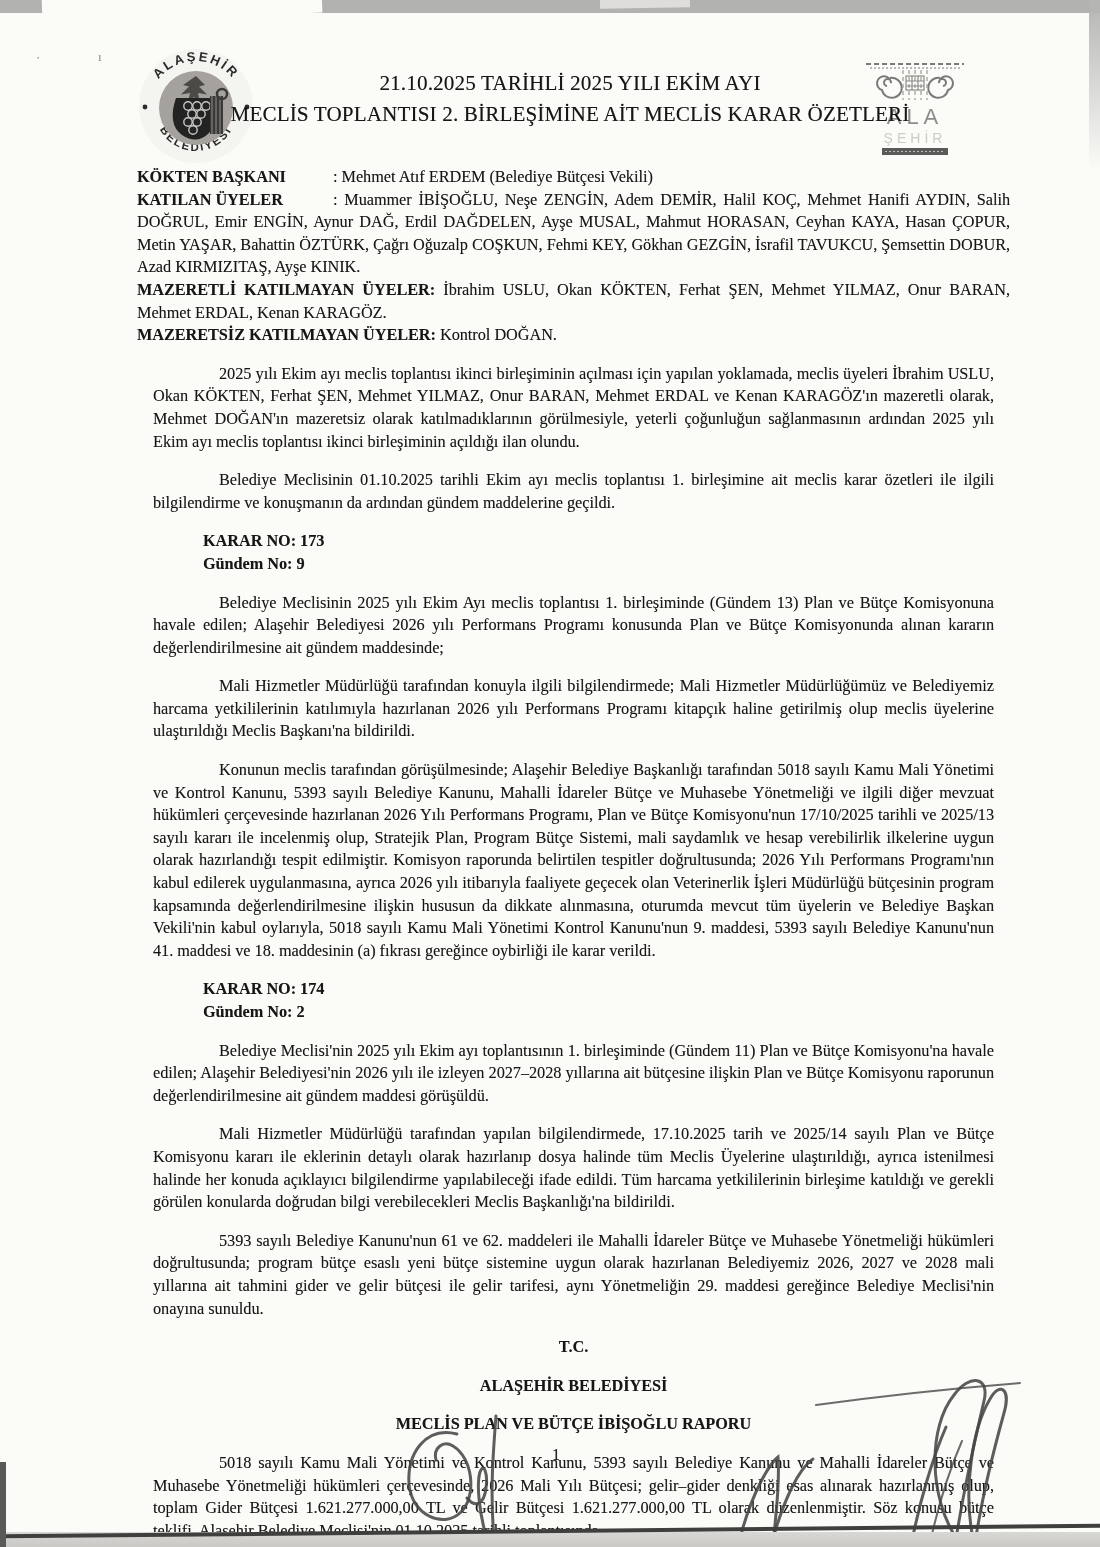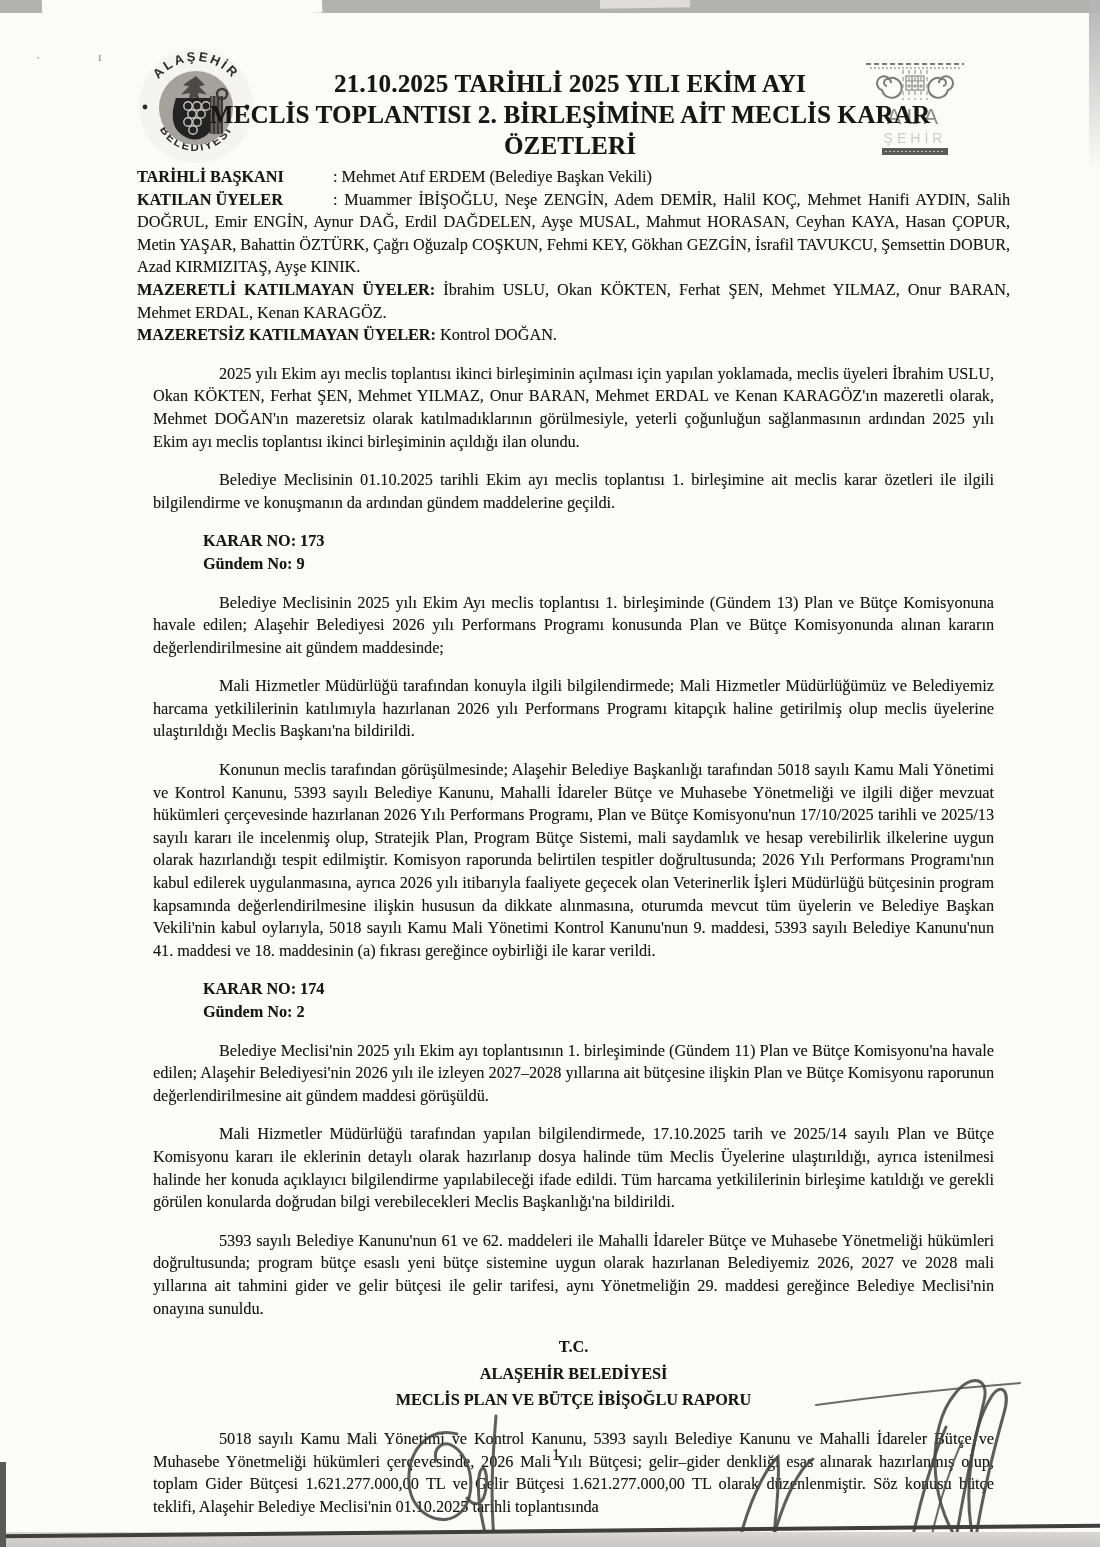--- a/index.html
+++ b/index.html
@@ -23,42 +23,42 @@
   .speck{position:absolute;color:#8a8a88;font-size:13px;z-index:3;}
   .speck1{top:50px;left:36px;transform:rotate(8deg);}
   .speck2{top:49px;left:98px;}
 
   
   .seal{position:absolute;top:46px;left:136px;z-index:1;}
   .citylogo{position:absolute;top:52px;left:856px;z-index:1;}
   .doc-title{
     position:absolute;top:68px;left:190px;width:760px;
     text-align:center;z-index:2;
-    font-weight:bold;font-size:25px;line-height:31px;
+    font-weight:normal;font-size:21px;line-height:31px;
     letter-spacing:0.2px;
     text-shadow:0.3px 0.3px 0.5px rgba(20,20,20,0.45);
   }
 
   
   .content{
     position:absolute;top:166px;left:137px;width:873px;
     font-size:16.2px;line-height:22.6px;
     text-align:justify;
     text-shadow:0.25px 0.25px 0.45px rgba(20,20,20,0.35);
     z-index:2;
   }
   .att-row{margin:0;}
   .att-label{font-weight:bold;display:inline-block;width:196px;}
   .b{font-weight:bold;}
   p.para{margin:16px;text-indent:66px;}
   .gap-lg{margin-top:26px;}
   .gap-md{margin-top:16px;}
   .gap-sm{margin-top:12px;}
   .karar-head{font-weight:bold;margin:0 0 0 66px;text-indent:0;}
-  .center-head{text-align:center;font-weight:bold;margin:4px;text-indent:0;}
+  .center-head{text-align:center;font-weight:bold;margin:16px;text-indent:0;}
 
   .page-num{position:absolute;top:1446px;left:552px;font-size:16px;z-index:2;
     font-family:"Liberation Serif",serif;text-shadow:0.2px 0.2px 0.4px rgba(20,20,20,0.3);}
 
   .sig{position:absolute;z-index:3;}
   .sig path{fill:none;stroke:#474747;stroke-width:3;stroke-linecap:round;opacity:0.88;}
   .sig .thin{stroke-width:2;opacity:0.8;}
 </style>
 </head>
 <body>
@@ -129,21 +129,21 @@
     </svg>
   </div>
 
   <div class="doc-title">
     <div>21.10.2025 TARİHLİ 2025 YILI EKİM AYI</div>
     <div>MECLİS TOPLANTISI 2. BİRLEŞİMİNE AİT MECLİS KARAR ÖZETLERİ</div>
   </div>
 
   <div class="content">
 
-    <p class="att-row"><span class="att-label">TARİHLİ BAŞKANI</span><span>: Mehmet Atıf ERDEM (Belediye Başkan Vekili)</span></p>
+    <p class="att-row"><span class="att-label">KÖKTEN BAŞKANI</span><span>: Mehmet Atıf ERDEM (Belediye Bütçesi Vekili)</span></p>
 
     <p class="att-row"><span class="att-label">KATILAN ÜYELER</span><span>: Muammer İBİŞOĞLU, Neşe ZENGİN, Adem DEMİR, Halil KOÇ, Mehmet Hanifi AYDIN, Salih DOĞRUL, Emir ENGİN, Aynur DAĞ, Erdil DAĞDELEN, Ayşe MUSAL, Mahmut HORASAN, Ceyhan KAYA, Hasan ÇOPUR, Metin YAŞAR, Bahattin ÖZTÜRK, Çağrı Oğuzalp COŞKUN, Fehmi KEY, Gökhan GEZGİN, İsrafil TAVUKCU, Şemsettin DOBUR, Azad KIRMIZITAŞ, Ayşe KINIK.</span></p>
 
     <p class="att-row"><span class="b">MAZERETLİ KATILMAYAN ÜYELER:</span><span> İbrahim USLU, Okan KÖKTEN, Ferhat ŞEN, Mehmet YILMAZ, Onur BARAN, Mehmet ERDAL, Kenan KARAGÖZ.</span></p>
 
     <p class="att-row"><span class="b">MAZERETSİZ KATILMAYAN ÜYELER:</span><span> Kontrol DOĞAN.</span></p>
 
     <p class="para gap-lg">2025 yılı Ekim ayı meclis toplantısı ikinci birleşiminin açılması için yapılan yoklamada, meclis üyeleri İbrahim USLU, Okan KÖKTEN, Ferhat ŞEN, Mehmet YILMAZ, Onur BARAN, Mehmet ERDAL ve Kenan KARAGÖZ'ın mazeretli olarak, Mehmet DOĞAN'ın mazeretsiz olarak katılmadıklarının görülmesiyle, yeterli çoğunluğun sağlanmasının ardından 2025 yılı Ekim ayı meclis toplantısı ikinci birleşiminin açıldığı ilan olundu.</p>
     <p class="para">Belediye Meclisinin 01.10.2025 tarihli Ekim ayı meclis toplantısı 1. birleşimine ait meclis karar özetleri ile ilgili bilgilendirme ve konuşmanın da ardından gündem maddelerine geçildi.</p>
 

